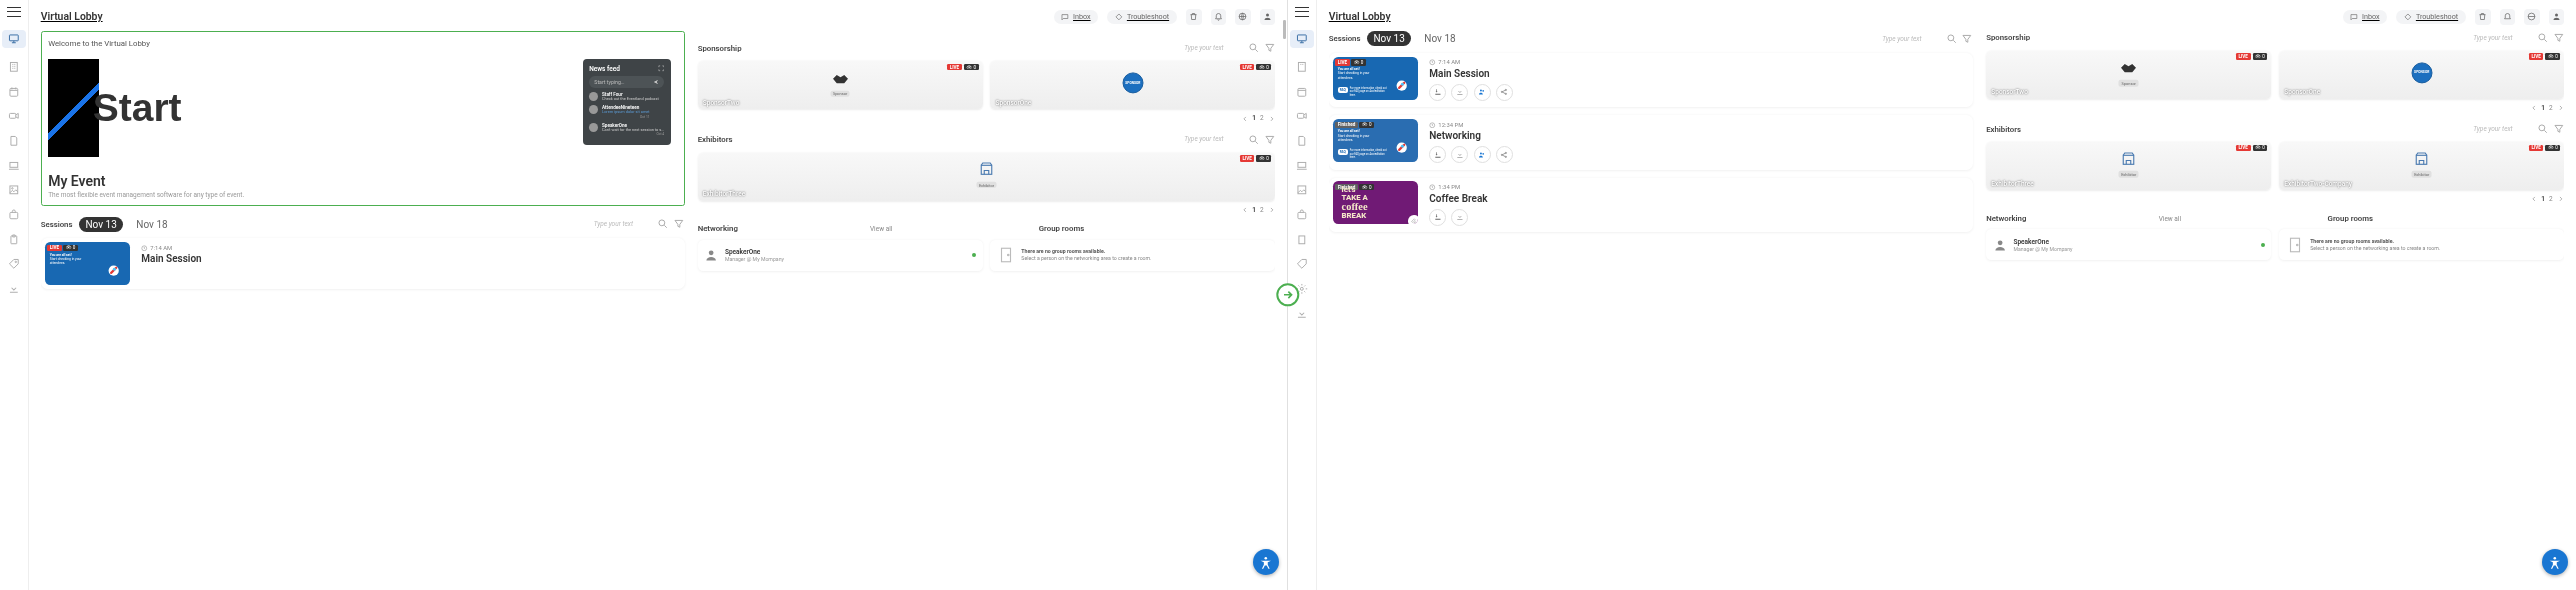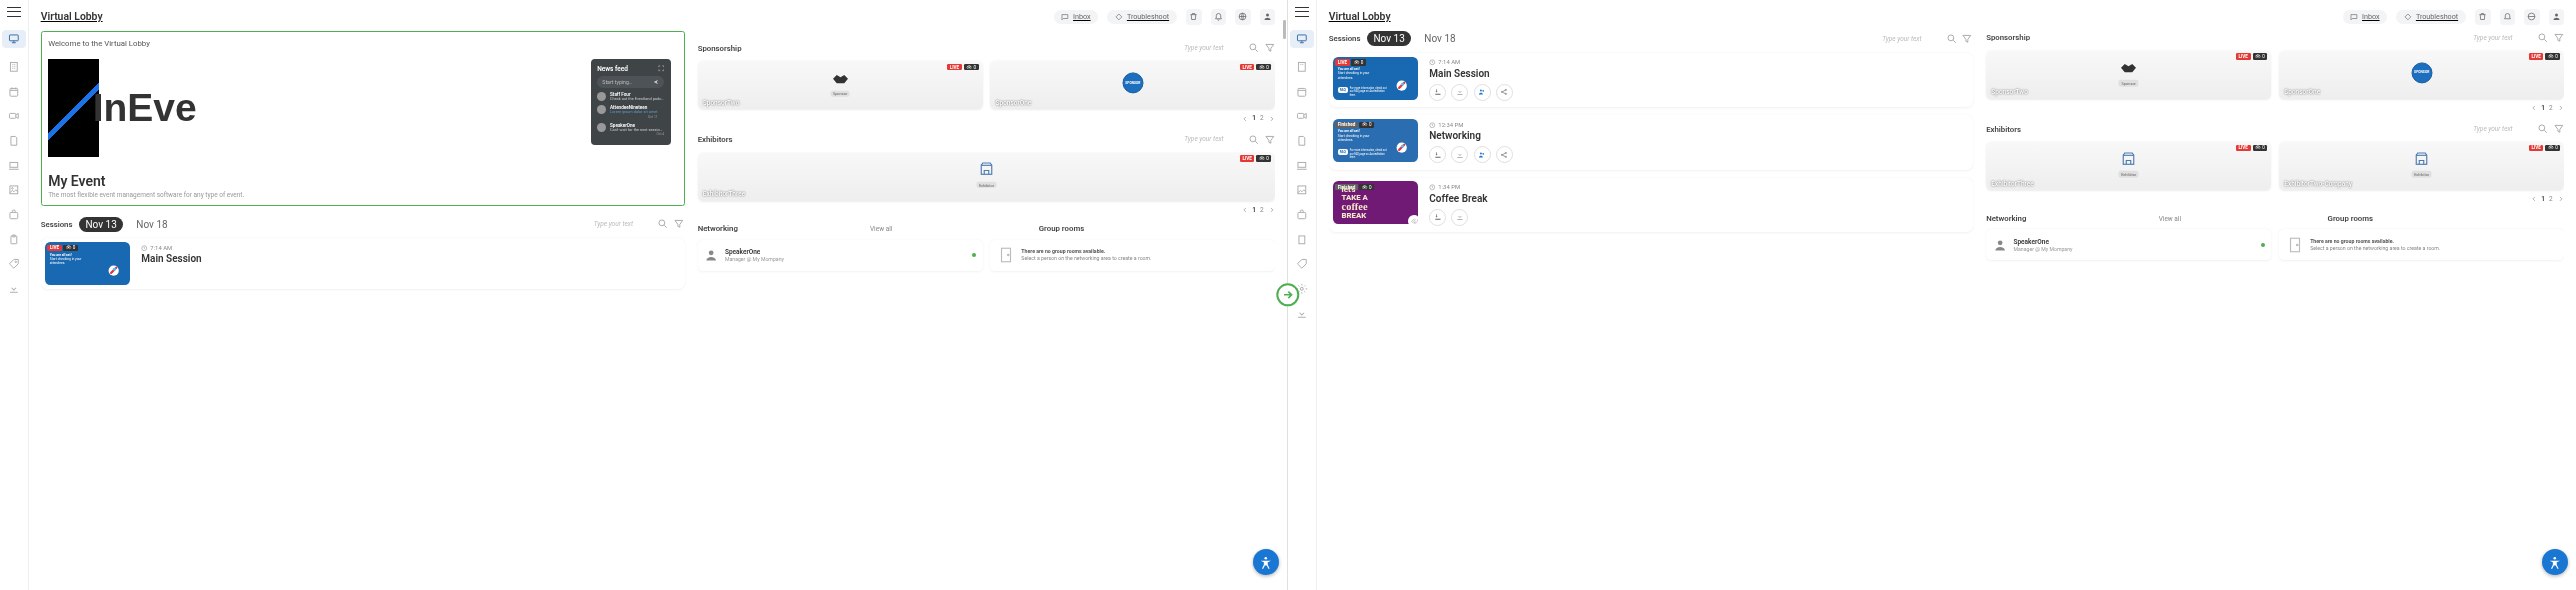--- a/index.html
+++ b/index.html
@@ -34,21 +34,21 @@
 
 
 .welcome-wrap { border: 1.3px solid #4caf50; border-radius: 2.6px; padding: 6.5px; }
 .welcome-title { font-size: 7.8px; color: #555; margin-bottom: 5.2px; }
 .hero { position: relative; border-radius: 3.9px; overflow: hidden; height: 111px; background: #fff; }
 .hero-logo { width: 60%; height: 100%; display: flex; align-items: center; }
 .hero-logo-text { font-size: 39px; font-weight: 700; color: #333; font-family: Arial, sans-serif; margin-left: -6.5px; }
 .hero-logo-n { display: inline-flex; width: 51px; height: 98px; background: linear-gradient(135deg, #000 0 50%, #1a73e8 50% 55%, #000 55%); align-items: center; justify-content: center; font-size: 0; }
 
 
-.newsfeed { position: absolute; top: 6.5px; right: 6.5px; width: 80px; background: #3f4447; border-radius: 3.9px; padding: 5.2px 6.5px; color: #fff; }
+.newsfeed { position: absolute; top: 6.5px; right: 6.5px; width: 88px; background: #3f4447; border-radius: 3.9px; padding: 5.2px 6.5px; color: #fff; }
 .newsfeed h4 { font-size: 6.5px; font-weight: 600; display: flex; justify-content: space-between; align-items: center; margin-bottom: 3.9px; }
 .nf-input { background: #4d5356; border-radius: 7.8px; padding: 2.6px 5.2px; font-size: 5.2px; color: #bbb; display: flex; justify-content: space-between; align-items: center; margin-bottom: 3.9px; }
 .nf-item { display: flex; gap: 3.9px; font-size: 4.6px; margin-bottom: 3.9px; }
 .nf-avatar { width: 9px; height: 9px; border-radius: 50%; background: #999; flex-shrink: 0; }
 .nf-body { overflow: hidden; }
 .nf-name { font-size: 4.6px; font-weight: 600; color: #fff; }
 .nf-text { font-size: 3.9px; color: #ccc; line-height: 1.2; white-space: nowrap; overflow: hidden; text-overflow: ellipsis; }
 .nf-date { font-size: 3.3px; color: #999; text-align: right; }
 
 .event-titleblock { margin-top: 9px; }
@@ -258,21 +258,21 @@
 
     <div class="content">
 
       <div class="content-left">
 
         <div class="welcome-wrap">
           <div class="welcome-title">Welcome to the Virtual Lobby</div>
           <div class="hero">
             <div class="hero-logo">
               <span class="hero-logo-n"></span>
-              <span class="hero-logo-text">InEve</span>
+              <span class="hero-logo-text">Start</span>
             </div>
 
             <div class="newsfeed">
               <h4>
                   <span>News feed</span>
                 <svg width="6.5" height="6.5" viewBox="0 0 24 24" fill="none" stroke="#ccc" stroke-width="2">
                     <path d="M8 3H3v5M16 3h5v5M8 21H3v-5M16 21h5v-5"></path>
                   </svg>
               </h4>
               <div class="nf-input">

